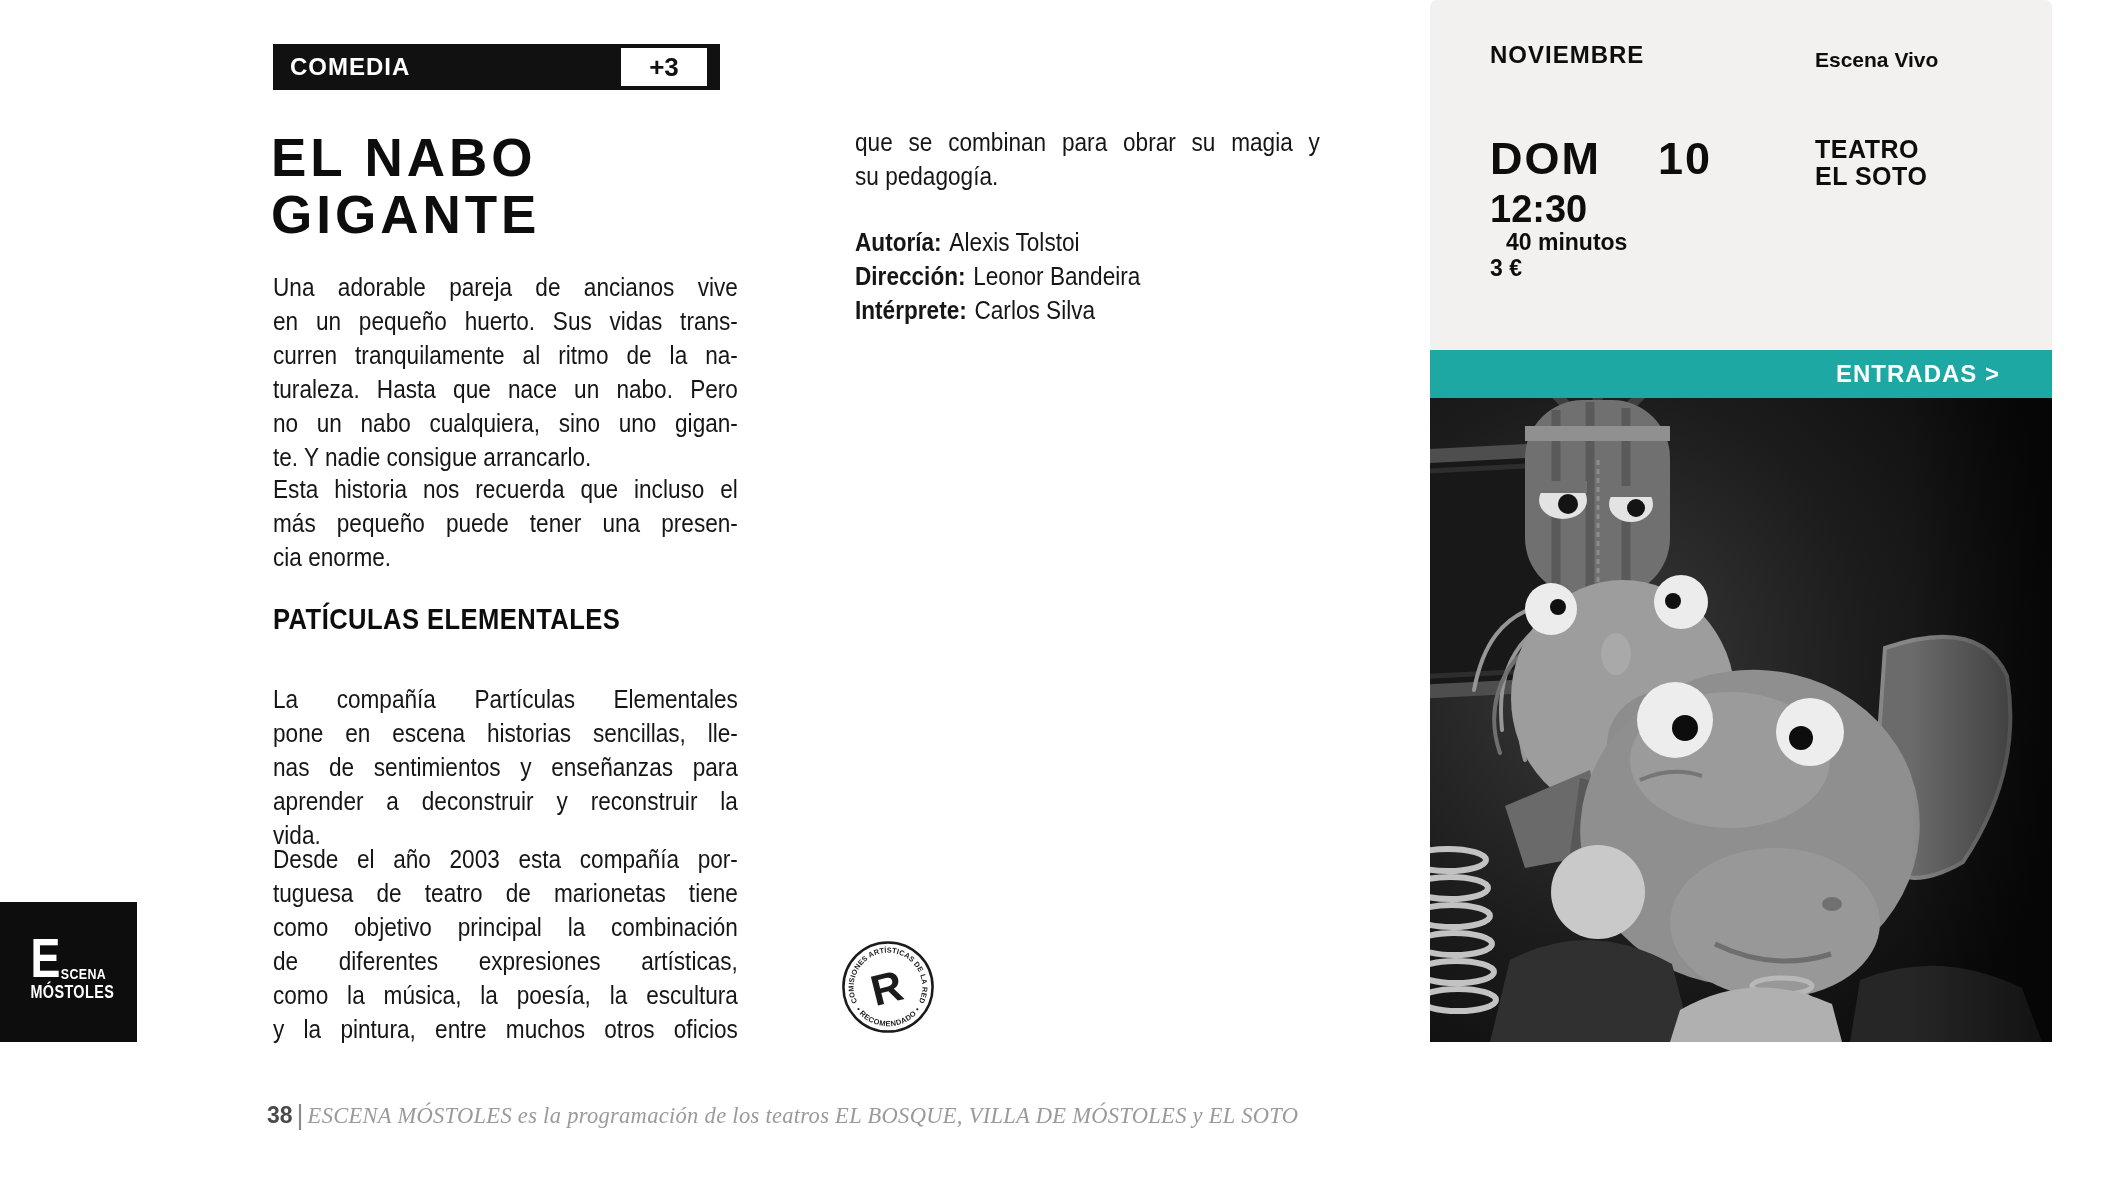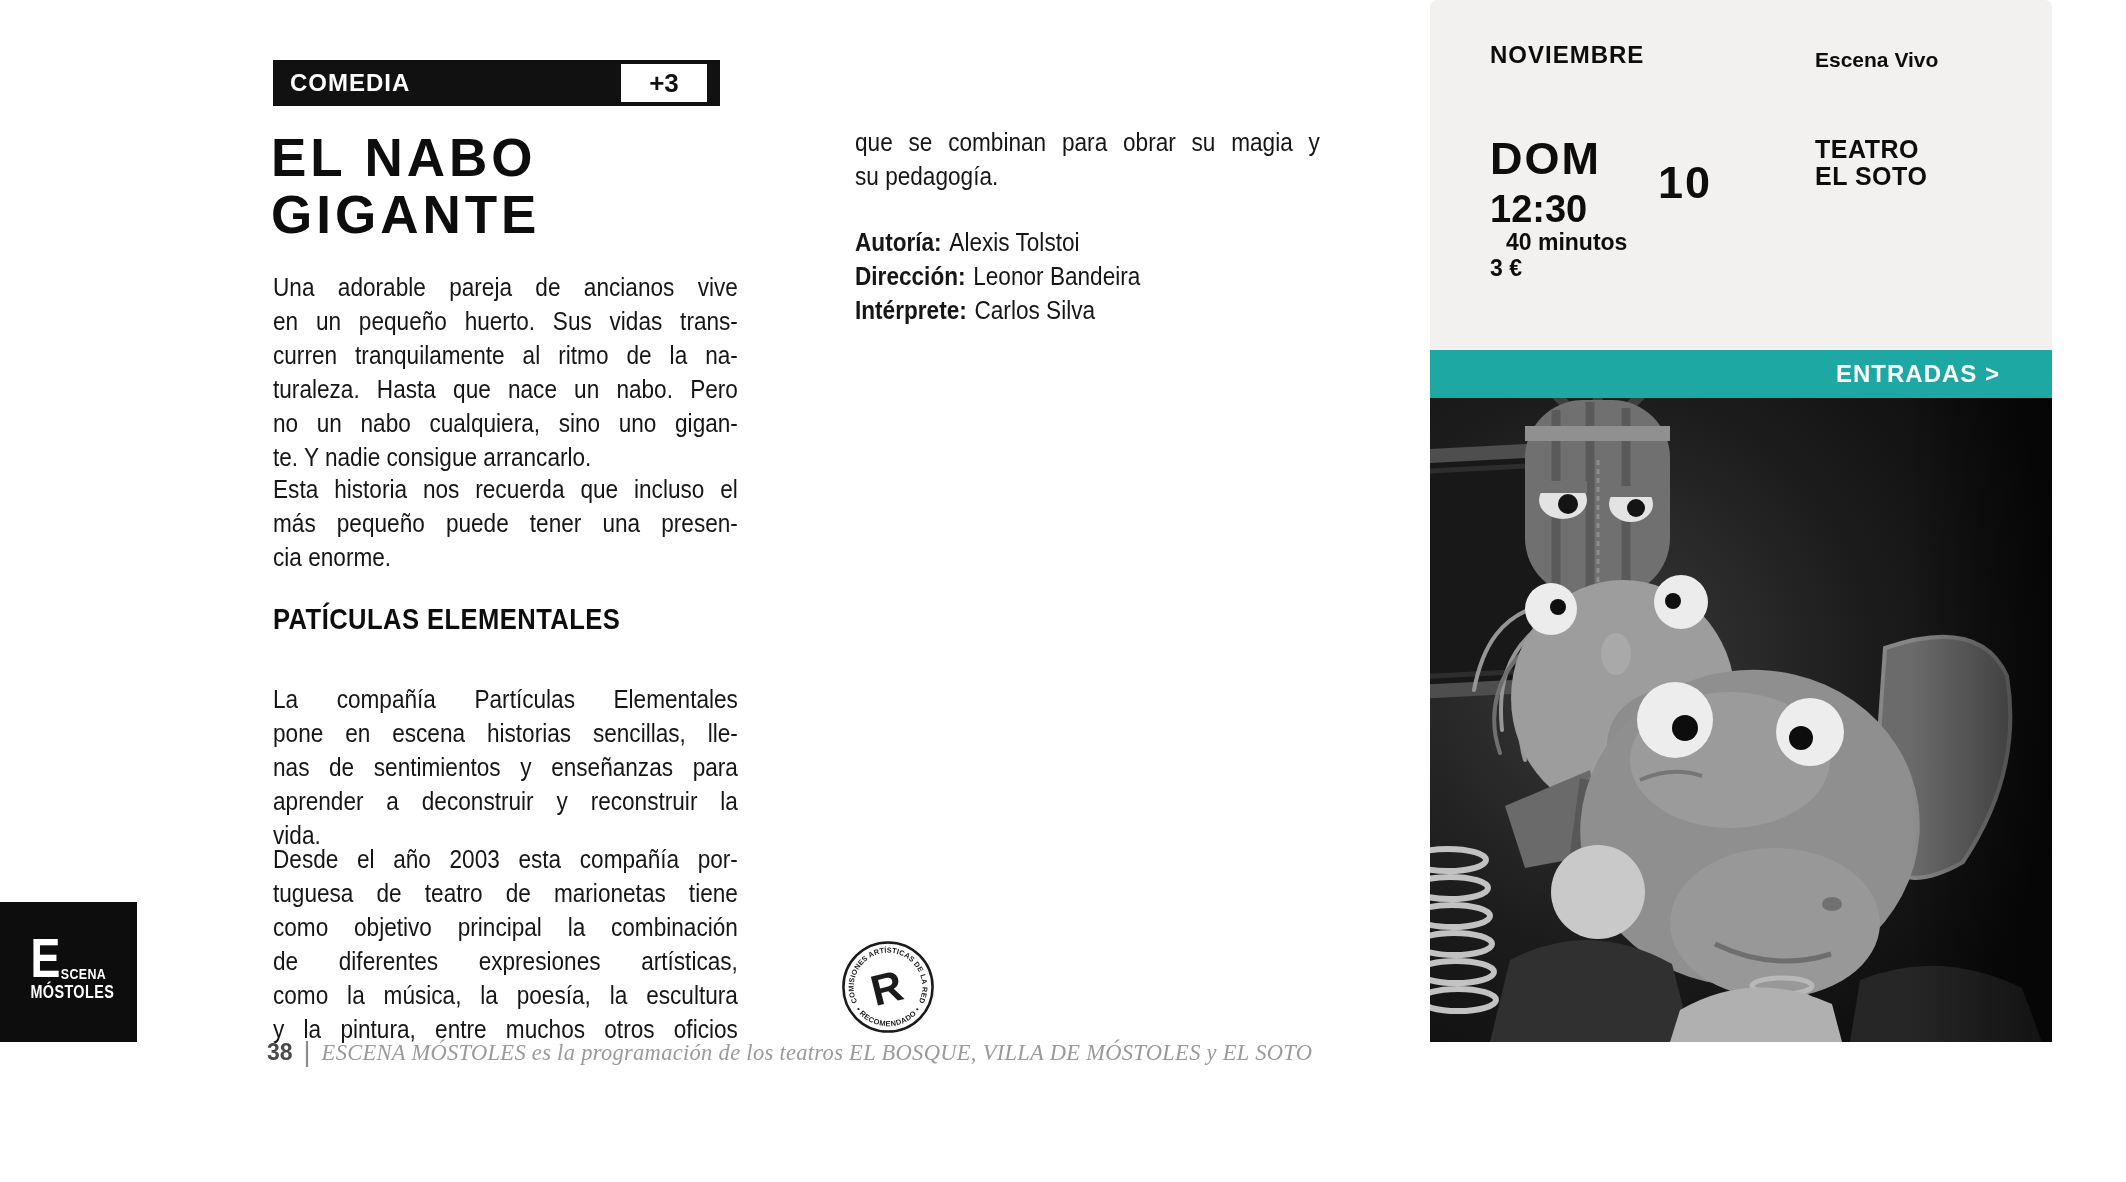--- a/index.html
+++ b/index.html
@@ -4,21 +4,21 @@
 <style>
   :root{
     --teal:#1EA8A4; --panel_bg:#F2F1EF; --ink:#111111; --footer_gray:#9A9A9A;
   }
   *{box-sizing:border-box; margin:0; padding:0;}
   body{margin:0; background:#fff;}
   .page{position:relative; width:2126px; height:1182px; background:#fff; overflow:hidden;
         font-family:"Liberation Sans", sans-serif; color:var(--ink);}
 
   
-  .badge{position:absolute; left:273px; top:60px; width:447px; height:46px; background:var(--ink);}
+  .badge{position:absolute; left:273px; top:44px; width:447px; height:46px; background:var(--ink);}
   .badge-cat{position:absolute; left:17px; top:0; height:46px; line-height:46px;
              color:#fff; font-size:24px; font-weight:700; letter-spacing:1px;}
   .badge-age{position:absolute; right:13px; top:4px; width:86px; height:38px; background:#fff;
              color:var(--ink); font-size:26px; font-weight:700; text-align:center; line-height:38px;}
 
   
   .title{position:absolute; left:271px; top:129px; font-size:53px; line-height:57px;
          font-weight:700; letter-spacing:4px; color:#0d0d0d;}
 
   
@@ -34,39 +34,39 @@
 
   
   .stamp{position:absolute; left:839px; top:938px; width:98px; height:98px;}
   .stamp text{fill:#1b1b1b; font-family:"Liberation Sans", sans-serif;}
 
   
   .panel{position:absolute; left:1430px; top:0; width:622px; height:904px; background:var(--panel_bg);border-radius:7px;}
   .ev-month{position:absolute; left:60px; top:41px; font-size:24px; font-weight:700; letter-spacing:1px; color:#0d0d0d;}
   .ev-brand{position:absolute; left:385px; top:48px; font-size:21px; font-weight:700; color:#0d0d0d;}
   .ev-day-label{position:absolute; left:60px; top:133px; font-size:45px; font-weight:700; letter-spacing:2px; color:#0d0d0d;}
-  .ev-day-number{position:absolute; left:228px; top:133px; font-size:45px; font-weight:700; letter-spacing:2px; color:#0d0d0d;margin-top:24px;}
+  .ev-day-number{position:absolute; left:228px; top:133px; font-size:45px; font-weight:700; letter-spacing:2px; color:#0d0d0d;}
   .ev-venue{position:absolute; left:385px; top:136px; font-size:25px; line-height:27px; font-weight:700; letter-spacing:0.5px; color:#0d0d0d;}
   .ev-time{position:absolute; left:60px; top:188px; font-size:38px; font-weight:700; color:#0d0d0d;}
   .ev-duration{position:absolute; left:60px; top:229px; font-size:23px; font-weight:700; color:#0d0d0d;margin-left:16px;}
   .ev-price{position:absolute; left:60px; top:255px; font-size:23px; font-weight:700; color:#0d0d0d;}
   .tickets-bar{position:absolute; left:0; top:350px; width:622px; height:48px; background:var(--teal);
                display:flex; align-items:center; justify-content:flex-end; padding-right:52px; cursor:pointer;}
   .tickets-label{color:#fff; font-size:24px; font-weight:700; letter-spacing:1px;}
   .photo{position:absolute; left:0; top:398px; width:622px; height:644px; display:block;}
 
   
   .logo{position:absolute; left:0; top:902px; width:137px; height:140px; background:#0d0d0d;}
   .logo-inner{position:absolute; inset:0; transform:scaleX(0.8); transform-origin:0 0; color:#fff;}
   .logo-e{position:absolute; left:38px; top:28px; font-size:56px; font-weight:700; line-height:1;}
   .logo-scena{position:absolute; left:76px; top:63px; font-size:15.5px; font-weight:700; letter-spacing:0.5px;}
   .logo-mostoles{position:absolute; left:38px; top:80px; font-size:18px; font-weight:700; letter-spacing:0.5px;}
 
   
-  .footer{position:absolute; left:267px; top:1036px; display:flex; align-items:baseline; gap:11px;}
+  .footer{position:absolute; left:267px; top:1099px; display:flex; align-items:baseline; gap:4px;}
   .footer-page{font-size:23px; font-weight:700; color:#4a4a4a;}
   .footer-sep{font-size:27px; font-weight:400; color:#8a8a8a; position:relative; top:1px;}
   .footer-tagline{font-family:"Liberation Serif", serif; font-style:italic; font-size:22.5px;
                   color:var(--footer_gray); letter-spacing:0.3px;}
 </style>
 </head>
 <body>
 
 <div class="page">
 

